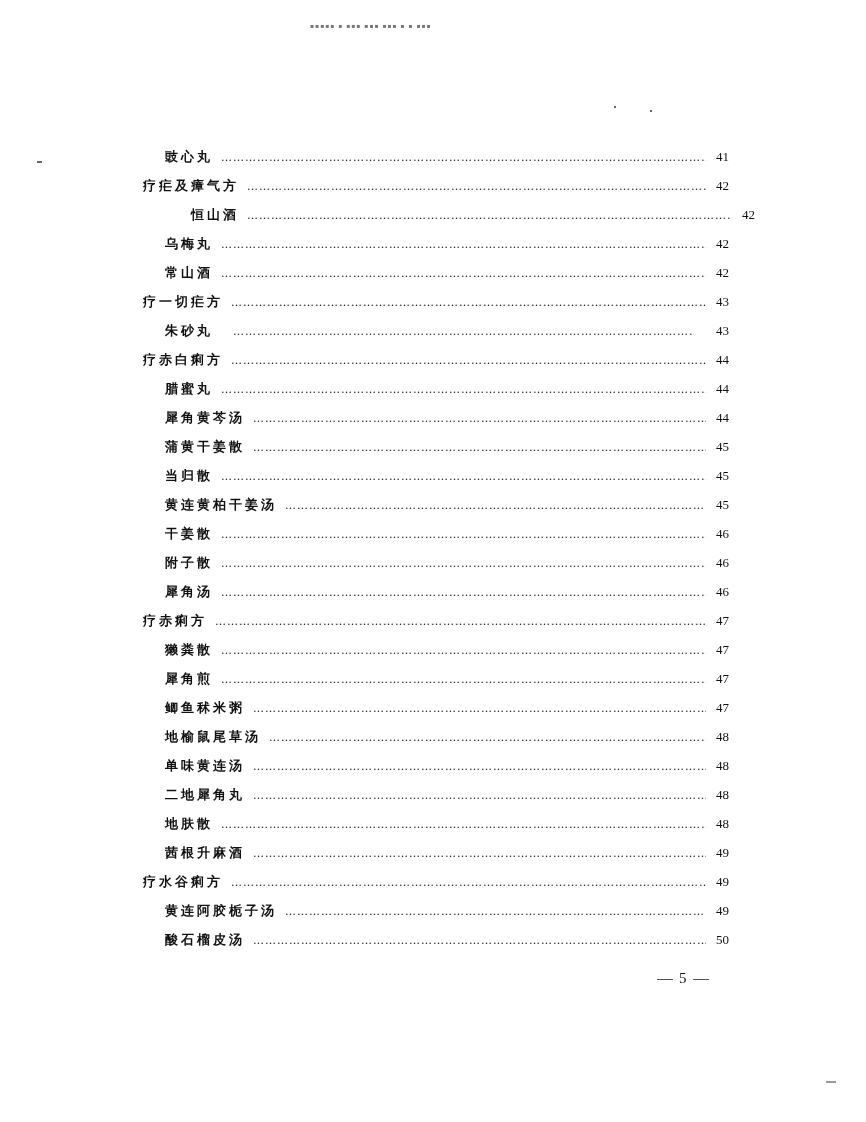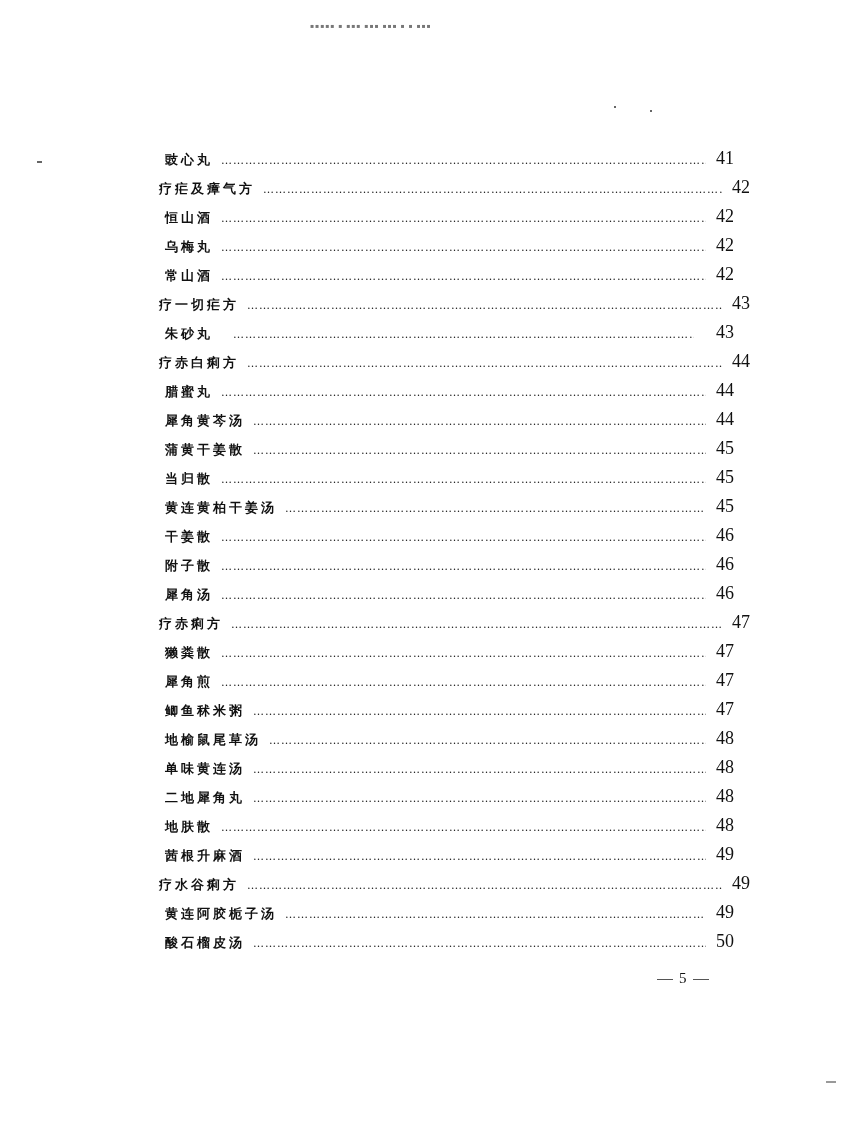--- a/index.html
+++ b/index.html
@@ -7,22 +7,22 @@
          font-family: "DejaVu Serif", "Liberation Serif", serif; color: #111; }
   .header-strip { position: absolute; left: 310px; top: 22px; width: 210px; height: 6px;
                   font-size: 6px; color: #777; letter-spacing: 1px; white-space: nowrap; overflow: hidden; }
   .speck { position: absolute; background: #666; }
   .toc { position: absolute; left: 0; top: 148px; width: 866px; }
   .row { position: absolute; height: 26px; display: flex; align-items: baseline; }
   .row .title { font-size: 13px; letter-spacing: 3px; white-space: nowrap; font-weight: 600; padding-right: 8px; }
   .row .leader { flex: 1; overflow: hidden; white-space: nowrap; font-size: 11px; color: #222;
                  letter-spacing: 1px; border: none; }
   .row .leader::before { content: "…………………………………………………………………………………………………………………………………………………………………………………………"; }
-  .row .page { font-size: 18px; padding-left: 10px; width: 24px; text-align: left; font-family: "Liberation Serif", serif; }
-  .lvl0 { left: 143px; margin-left: 16px; }
+  .row .page { font-size: 13px; padding-left: 10px; width: 24px; text-align: left; font-family: "Liberation Serif", serif; }
+  .lvl0 { left: 143px; }
   .lvl1 { left: 165px; }
   .footer { position: absolute; left: 651px; top: 970px; font-size: 15px; font-family: "Liberation Serif", serif; }
   .footer .dash { display: inline-block; width: 16px; height: 1px; background: #555; vertical-align: middle; margin: 0 6px; }
 </style>
 </head>
 <body>
 
 <div class="header-strip">▪▪▪▪▪ ▪ ▪▪▪ ▪▪▪ ▪▪▪ ▪ ▪  ▪▪▪</div>
 <div class="speck" style="left:37px;top:161px;width:5px;height:2px;"></div>
 <div class="speck" style="left:614px;top:106px;width:2px;height:2px;"></div>
@@ -33,21 +33,21 @@
     <div class="row lvl1" style="top: 0px; width: 575px;">
       <span class="title">豉心丸</span>
       <span class="leader"></span>
       <span class="page">41</span>
     </div>
     <div class="row lvl0" style="top: 29px; width: 597px;">
       <span class="title">疗疟及瘴气方</span>
       <span class="leader"></span>
       <span class="page">42</span>
     </div>
-    <div class="row lvl1" style="top: 58px; width: 575px;">
+    <div class="row lvl1" style="top: 58px; width: 575px; margin-left: 26px;">
       <span class="title">恒山酒</span>
       <span class="leader"></span>
       <span class="page">42</span>
     </div>
     <div class="row lvl1" style="top: 87px; width: 575px;">
       <span class="title">乌梅丸</span>
       <span class="leader"></span>
       <span class="page">42</span>
     </div>
     <div class="row lvl1" style="top: 116px; width: 575px;">

